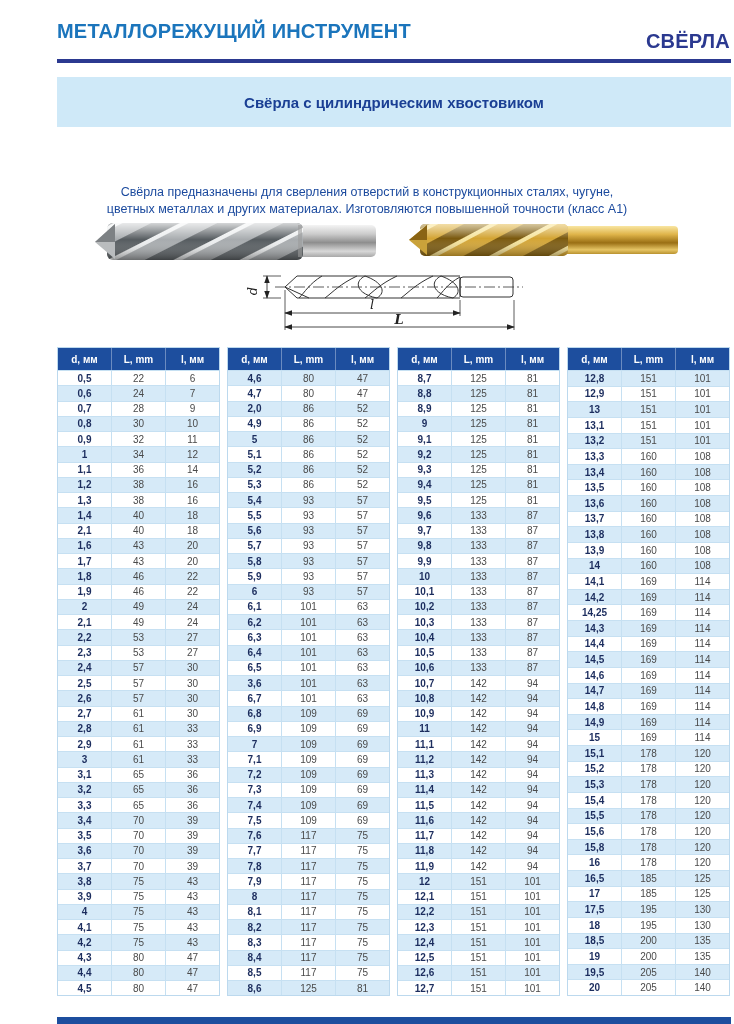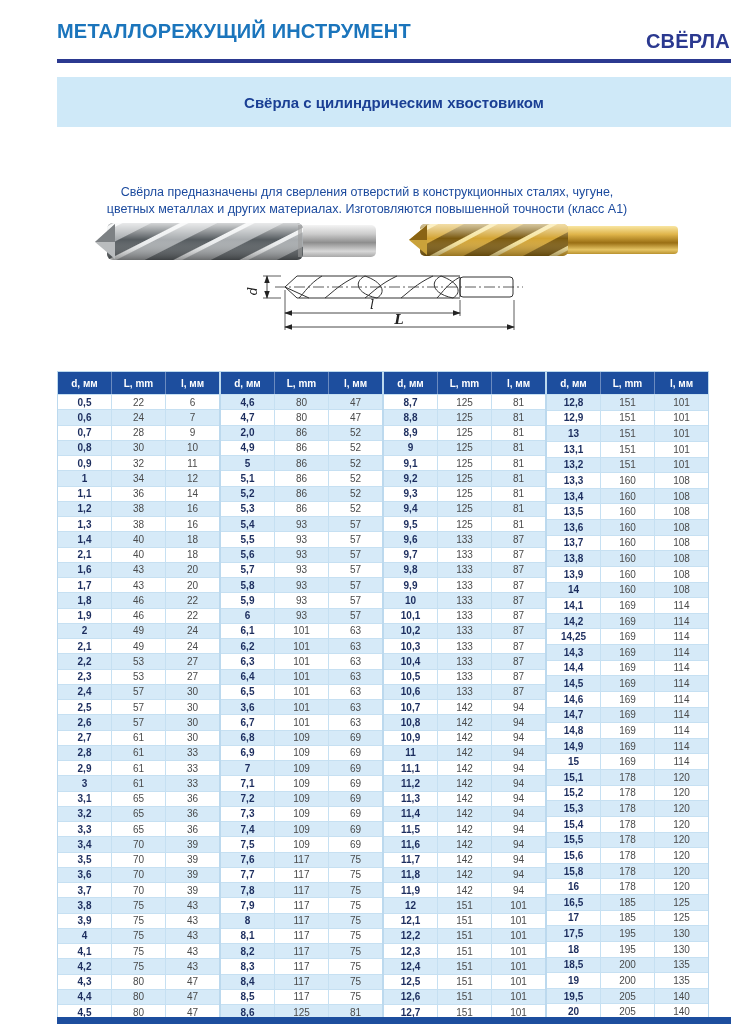--- a/index.html
+++ b/index.html
@@ -26,21 +26,21 @@
   
   .photo-steel { position:absolute; left:93px; top:219px; }
   .photo-gold  { position:absolute; left:408px; top:222px; }
 
   
   .diagram { position:absolute; left:237px; top:268px; }
   .diagram text { font-family:"DejaVu Serif","Liberation Serif",serif; font-style:italic;
     font-size:13px; fill:#222; }
 
   
-  .tables { position:absolute; left:57px; top:371px; display:flex; }
+  .tables { position:absolute; left:57px; top:347px; display:flex; gap:7px; }
   .dtable { width:163px; height:649px; display:flex; flex-direction:column;
     border:1px solid #bcd9ee; background:#fff; }
   .hrow { height:22px; flex:0 0 22px; display:flex; background:#1d4e9e; }
   .hc { flex:1; display:flex; align-items:center; justify-content:center; color:#fff;
     font-size:10px; font-weight:700; border-right:1px solid rgba(255,255,255,0.35); }
   .hc:last-child { border-right:none;text-align:center; }
   .drow { flex:1 1 auto; display:flex; border-top:1px solid #c6e0f2; background:#fff; }
   .drow.shaded { background:#d6eaf8; }
   .dc { flex:1; display:flex; align-items:center; justify-content:center; font-size:10px;
     color:#4a4a4a; border-right:1px solid #c6e0f2; }

